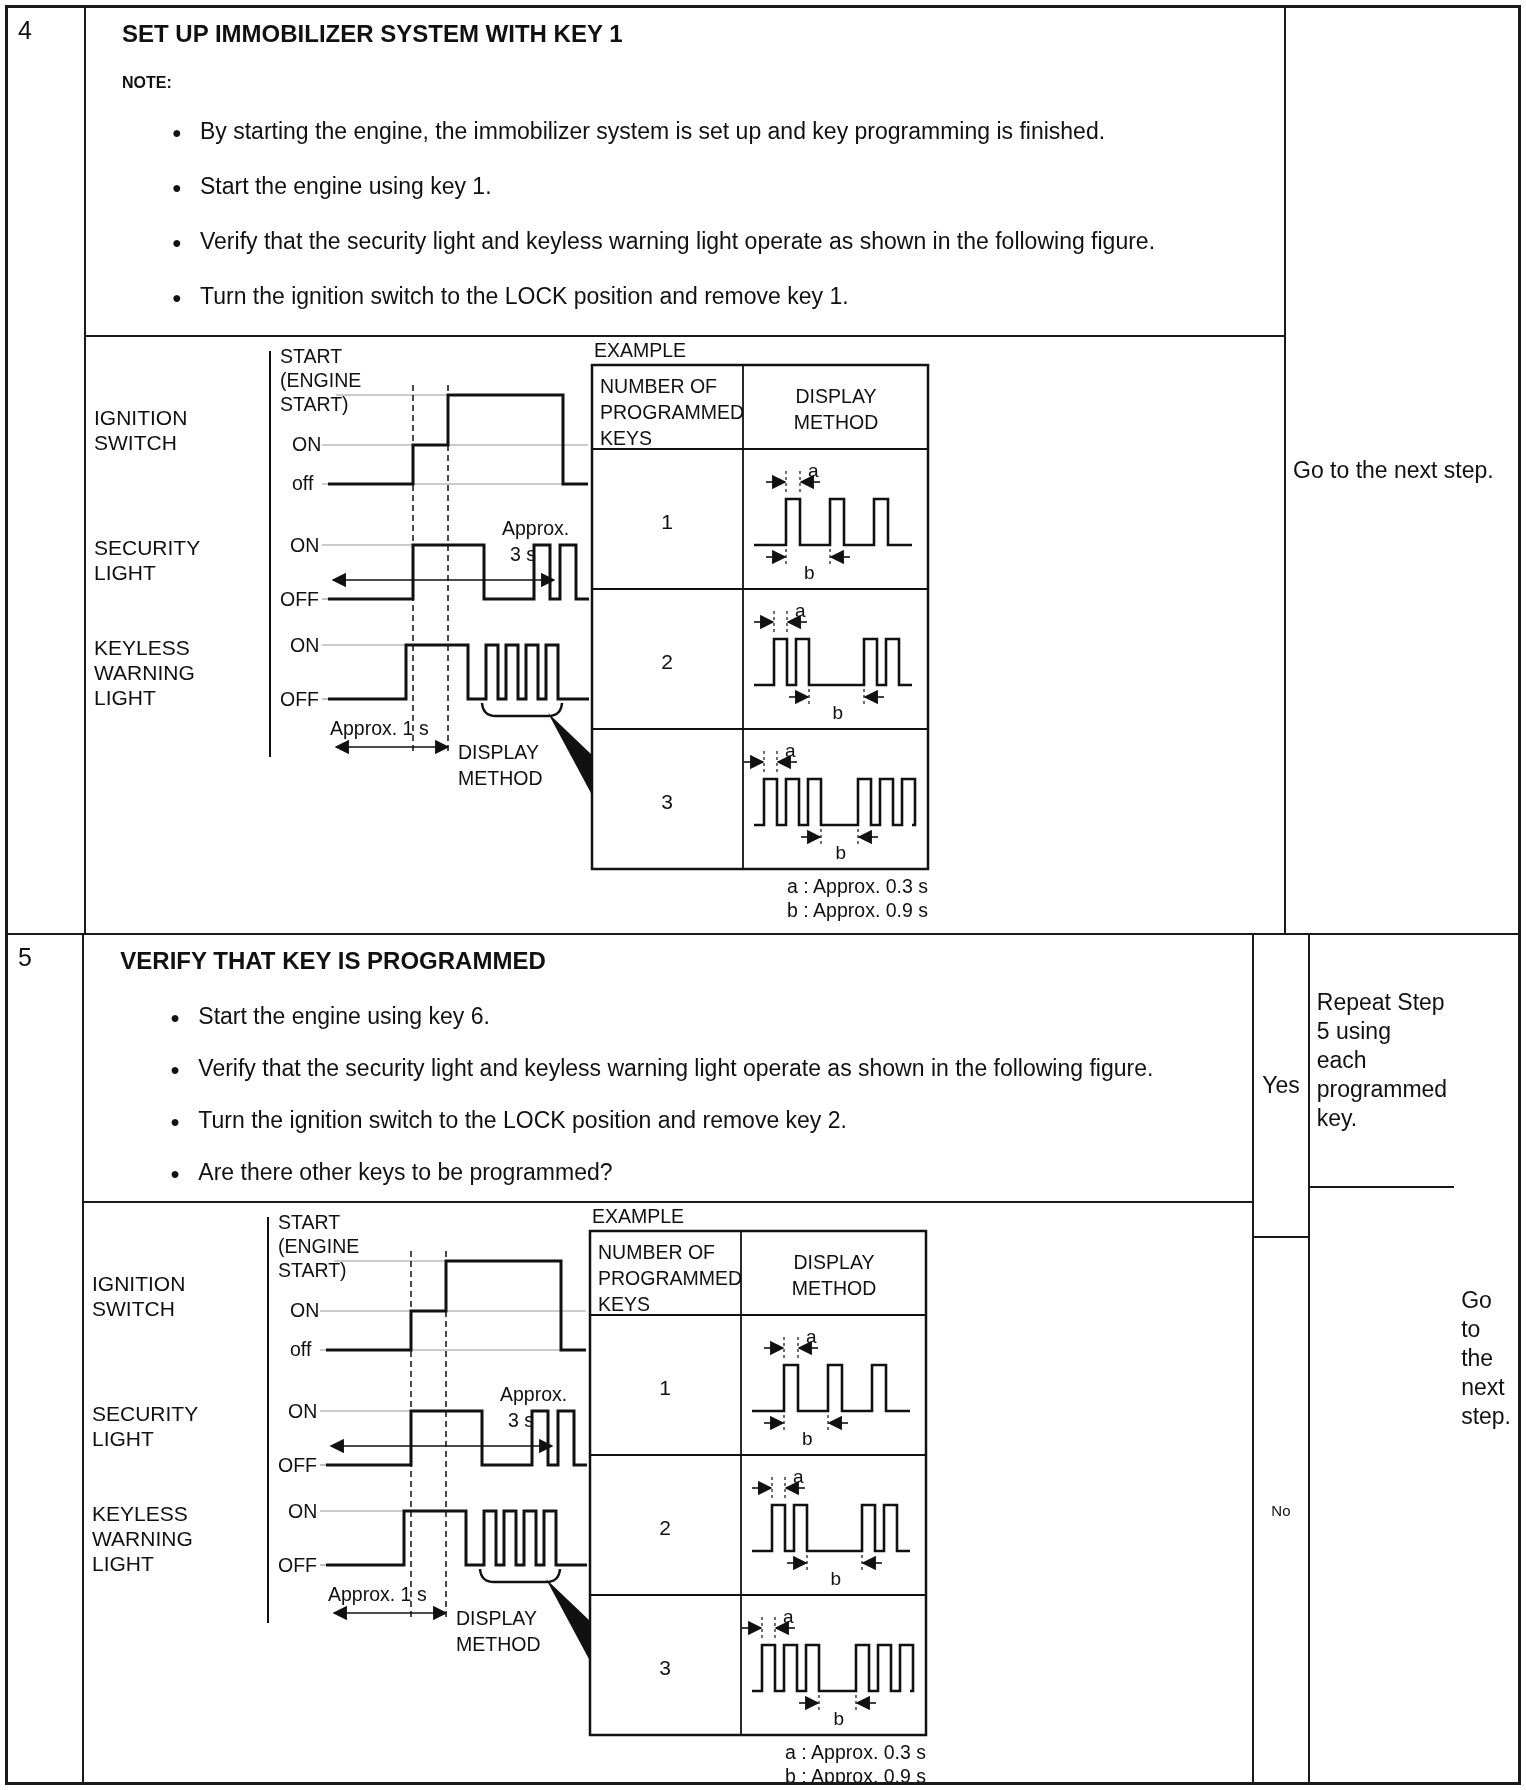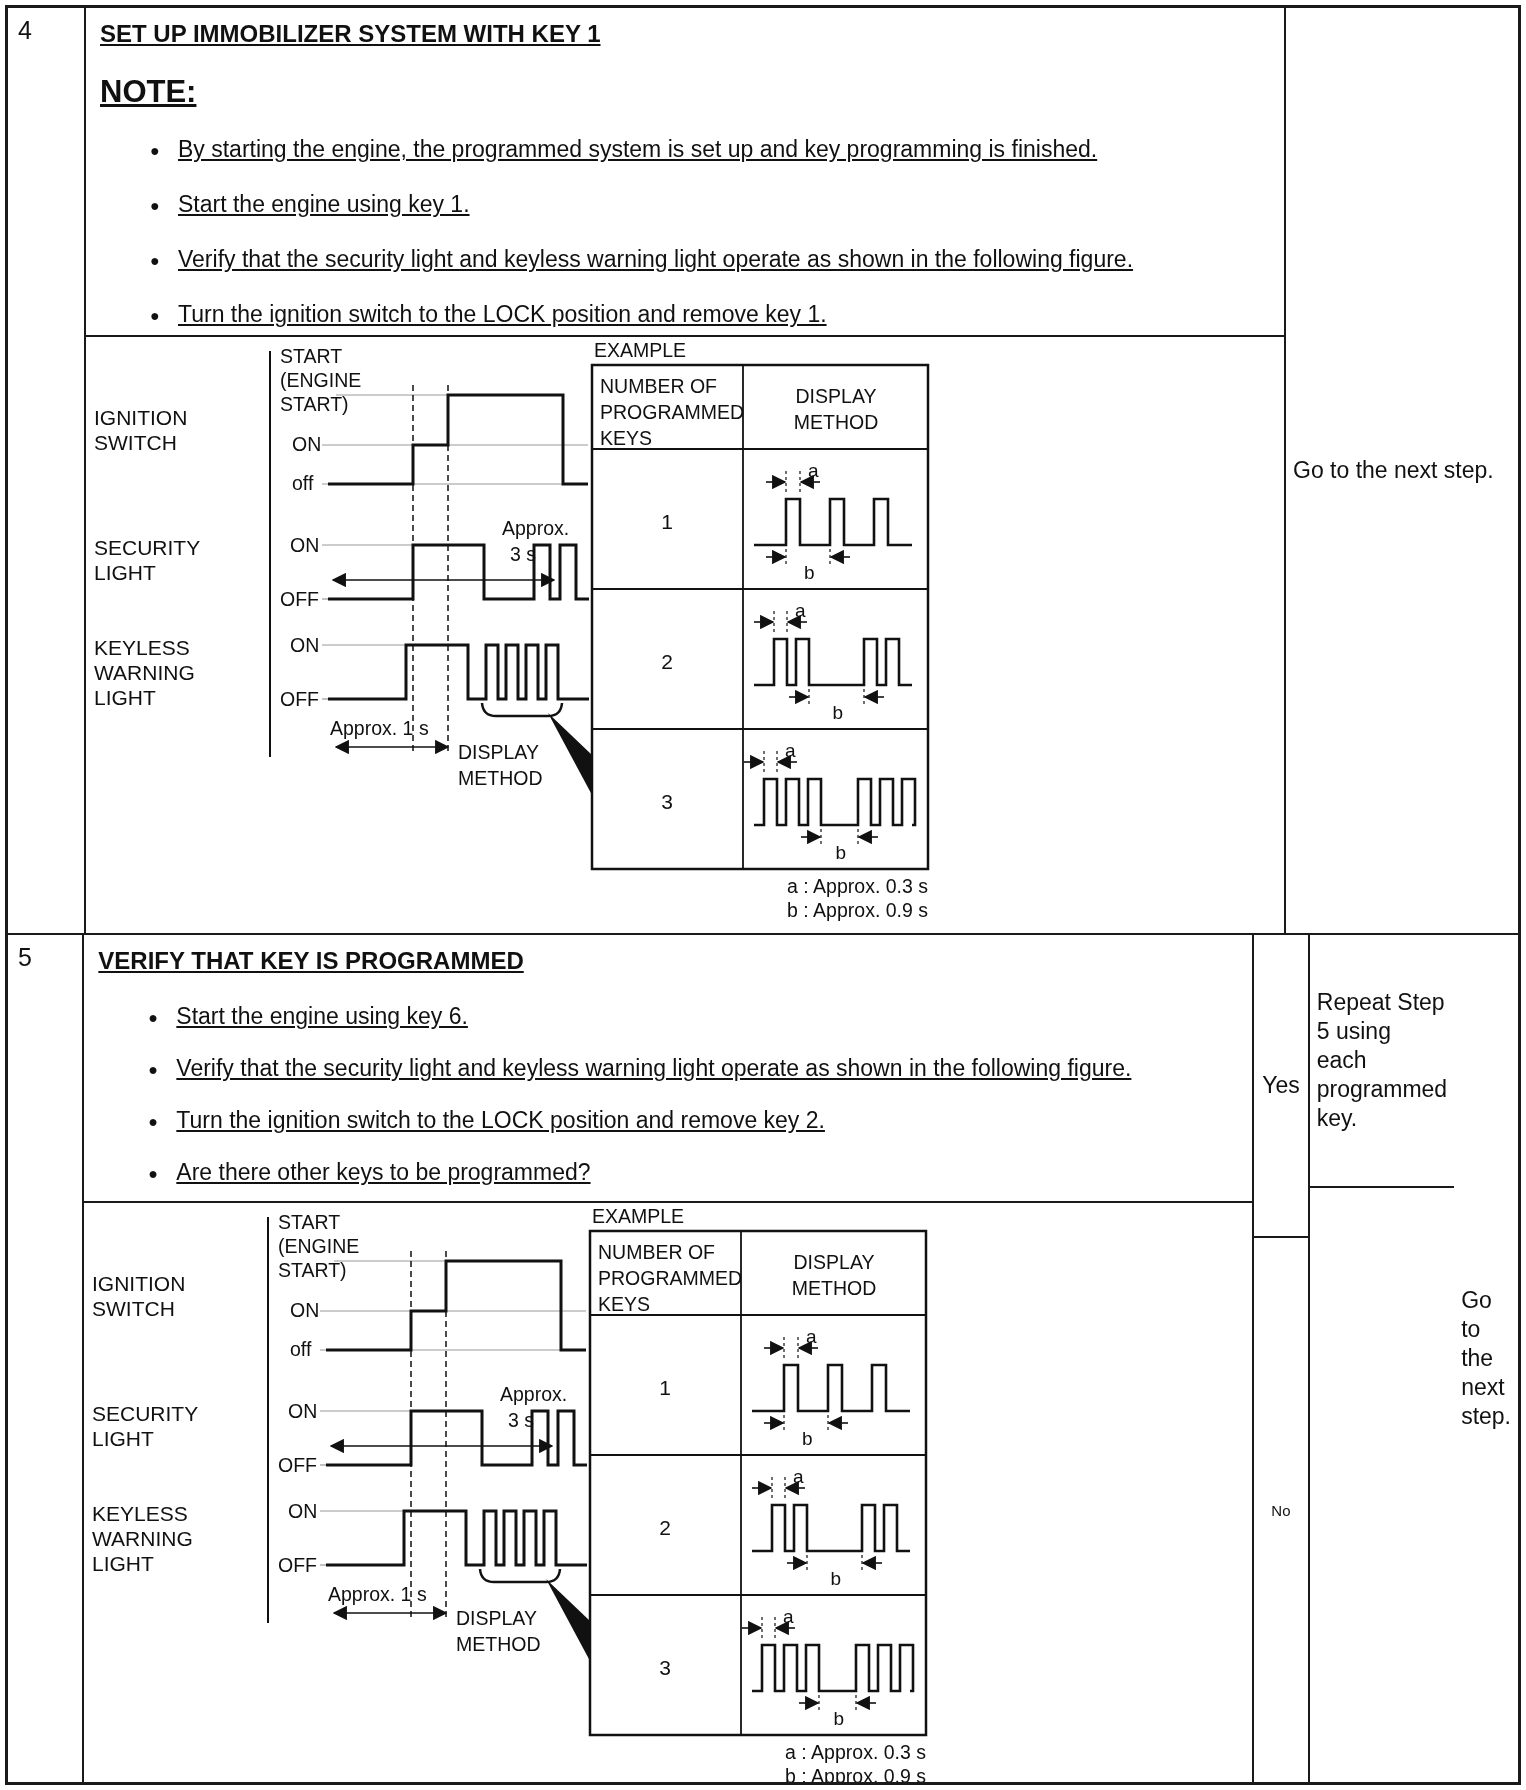--- a/index.html
+++ b/index.html
@@ -16,25 +16,25 @@
     display: flex; flex-direction: column;
   }
   .trow { display: flex; width: 100%; }
   .row-4 { height: 927px; border-bottom: 2px solid #1a1a1a; }
   .row-5 { flex: 1; }
   .cell-num {
     width: 78px; border-right: 2px solid #1a1a1a;
     font-size: 25px; padding: 8px 0 0 10px;
   }
   .cell-main { width: 1200px; border-right: 2px solid #1a1a1a; display: flex; flex-direction: column; }
-  .text-section { border-bottom: 2px solid #1a1a1a; padding: 12px 24px 0 14px; overflow: hidden; text-decoration: underline; }
+  .text-section { border-bottom: 2px solid #1a1a1a; padding: 12px 24px 0 36px; overflow: hidden; }
   .row-4 .text-section { height: 329px; }
   .row-5 .text-section { height: 268px; }
   .section-title { font-size: 24px; font-weight: bold; margin: 0 0 26px 0; }
-  .note-label { font-size: 31px; font-weight: bold; margin: 0 0 24px 0; }
+  .note-label { font-size: 16px; font-weight: bold; margin: 0 0 24px 0; }
   .bullets { list-style: none; margin: 0; padding: 0 0 0 48px; }
   .bullets li {
     position: relative; padding-left: 30px;
     font-size: 23px; line-height: 30px; margin-bottom: 25px;
   }
   .row-5 .bullets li { margin-bottom: 22px; }
   .bullets li::before { content: "●"; position: absolute; left: 2px; top: 2px; font-size: 16px; }
   .figure-section { flex: 1; position: relative; overflow: hidden; }
   .figure-section svg { position: absolute; left: 0; top: 0; }
   .cell-action-4 { flex: 1; display: flex; align-items: center; padding: 0 7px; font-size: 23px; line-height: 29px; }
@@ -54,21 +54,21 @@
 
 <div class="page">
 
   <div class="trow row-4">
     <div class="cell-num">4</div>
     <div class="cell-main">
       <div class="text-section">
         <h2 class="section-title">SET UP IMMOBILIZER SYSTEM WITH KEY 1</h2>
         <div class="note-label">NOTE:</div>
         <ul class="bullets">
-          <li>By starting the engine, the programmed system is set up and key programming is finished.</li>
+          <li>By starting the engine, the immobilizer system is set up and key programming is finished.</li>
           <li>Start the engine using key 1.</li>
           <li>Verify that the security light and keyless warning light operate as shown in the following figure.</li>
           <li>Turn the ignition switch to the LOCK position and remove key 1.</li>
         </ul>
       </div>
       <div class="figure-section" id="figure-4">
           <svg width="1020" height="592" viewBox="0 0 1020 592">
             <defs>
               <marker id="ah4" viewBox="0 0 10 10" refX="9" refY="5" markerWidth="9" markerHeight="9" orient="auto-start-reverse">
                 <path d="M0,0 L10,5 L0,10 z" fill="#111"></path>

